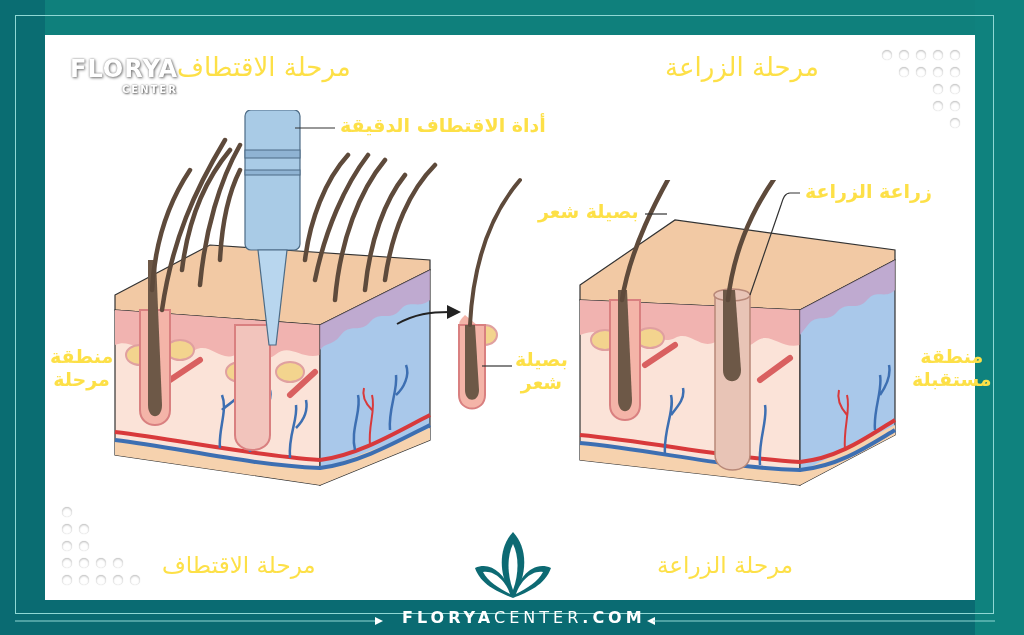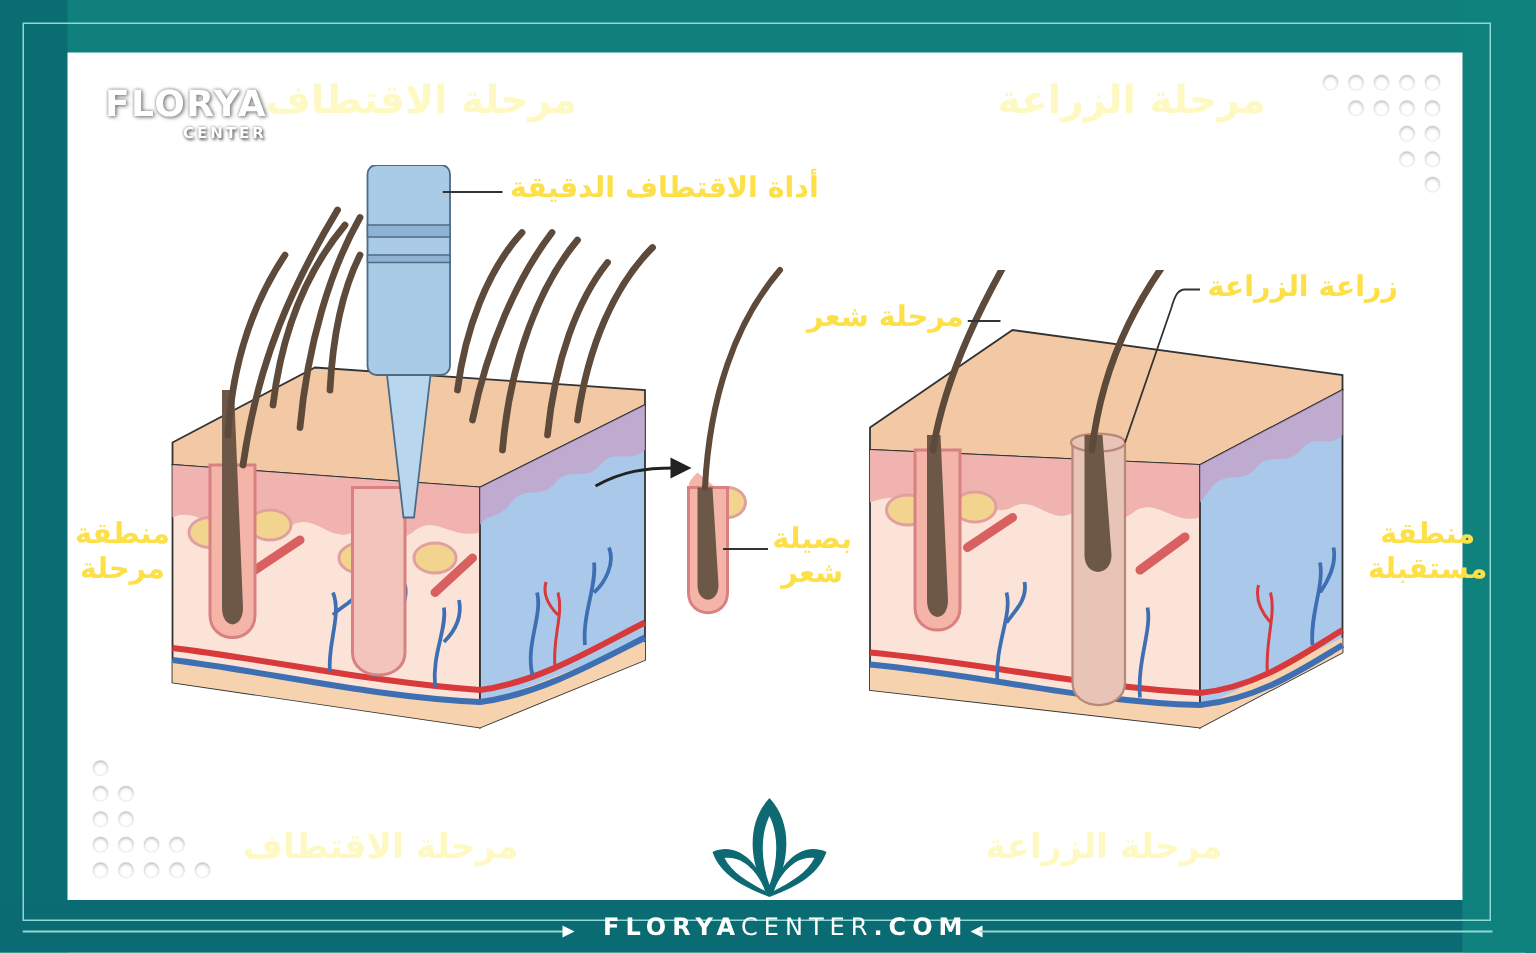--- a/index.html
+++ b/index.html
@@ -4,21 +4,21 @@
 <style>
   html,body{margin:0;padding:0;}
   body{width:1024px;height:635px;overflow:hidden;position:relative;font-family:"DejaVu Sans",sans-serif;background:#0e7c7b;}
   .frame{position:absolute;inset:0;background:linear-gradient(135deg,#0b6f72 0%,#0e7f7d 50%,#0a6b6f 100%);}
   .frame-top{position:absolute;left:0;top:0;width:1024px;height:35px;background:#0f807c;}
   .frame-left{position:absolute;left:0;top:0;width:45px;height:635px;background:#0a6d72;}
   .frame-bottom{position:absolute;left:0;top:600px;width:1024px;height:35px;background:#0a6b72;}
   .frame-right{position:absolute;left:975px;top:0;width:49px;height:635px;background:#0f827e;}
   .frame-line{position:absolute;left:15px;top:15px;width:979px;height:599px;border:1.5px solid #8fd8d4;box-sizing:border-box;}
   .panel{position:absolute;left:45px;top:35px;width:930px;height:565px;background:#ffffff;}
-  .title{position:absolute;font-weight:bold;color:#fef9c3;font-size:26px;direction:rtl;white-space:nowrap;}
+  .title{position:absolute;font-weight:normal;color:#fde047;font-size:26px;direction:rtl;white-space:nowrap;}
   .label{position:absolute;font-weight:bold;color:#fde047;font-size:19px;direction:rtl;white-space:nowrap;line-height:1.2;text-align:center;}
   .wm{position:absolute;left:70px;top:55px;font-family:"DejaVu Sans",sans-serif;font-weight:bold;font-size:24px;color:#fff;letter-spacing:1px;text-shadow:0 0 2px #888,1px 1px 3px #777;}
   .wm-sub{position:absolute;left:122px;top:84px;font-weight:bold;font-size:10px;color:#fff;letter-spacing:2px;text-shadow:0 0 2px #777,1px 1px 2px #666;}
   .footer-url{position:absolute;left:402px;top:608px;width:240px;text-align:center;font-size:16px;color:#fff;letter-spacing:4px;}
   .footer-url b{font-weight:bold;}
   .footer-url span{font-weight:normal;}
   .dots{position:absolute;}
   .dot{position:absolute;width:10px;height:10px;border-radius:50%;background:#fff;box-shadow:0 1px 2px #bbb inset,0 0 1px #ccc;}
   svg{position:absolute;}
 </style>
@@ -186,21 +186,21 @@
 <div class="label" style="left:50px;top:345px;">
   <div>منطقة</div>
   <div>مرحلة</div>
 </div>
 
 <div class="label" style="left:515px;top:348px;">
   <div>بصيلة</div>
   <div>شعر</div>
 </div>
 
-<div class="label" style="left:538px;top:200px;">مرحلة شعر</div>
+<div class="label" style="left:538px;top:200px;">بصيلة شعر</div>
 <div class="label" style="left:805px;top:180px;">زراعة الزراعة</div>
 
 <div class="label" style="left:912px;top:345px;">
   <div>منطقة</div>
   <div>مستقبلة</div>
 </div>
 
 <div class="title" style="left:162px;top:552px;font-size:23px;">مرحلة الاقتطاف</div>
 <div class="title" style="left:657px;top:552px;font-size:23px;">مرحلة الزراعة</div>
 

